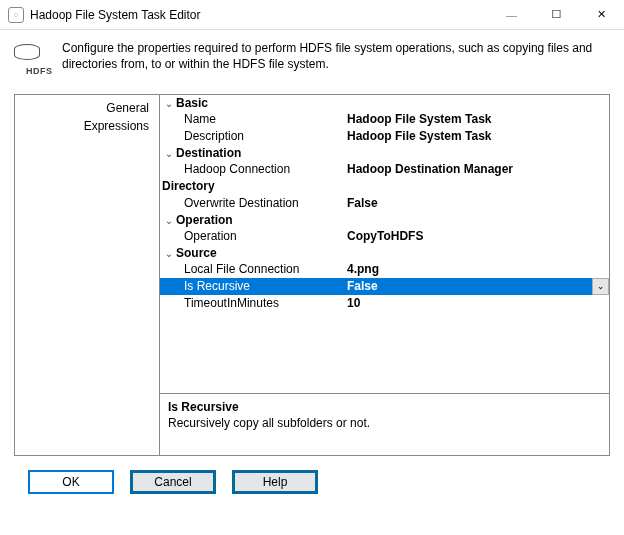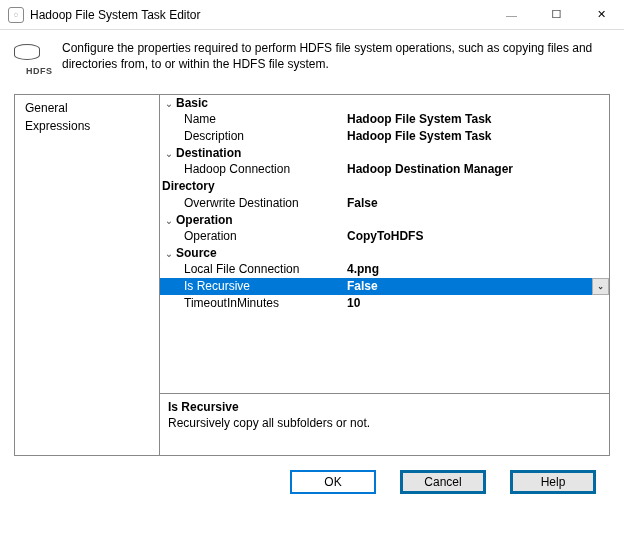--- a/index.html
+++ b/index.html
@@ -81,20 +81,21 @@
   }
   .panels {
     display: flex;
     border: 1px solid #888;
     height: 362px;
   }
   .nav {
     width: 145px;
     border-right: 1px solid #888;
     padding: 4px 0;
+    text-align: right;
   }
   .nav .nav-item {
     padding: 2px 10px;
     font-size: 12px;
     cursor: default;
   }
   .content {
     flex: 1;
     display: flex;
     flex-direction: column;
@@ -160,22 +161,21 @@
     border-top: 1px solid #888;
     padding: 6px 8px 6px 8px;
     height: 62px;
     font-size: 12px;
   }
   .help-box .hn { font-weight: bold; margin-bottom: 2px; }
 
   
   .buttons {
     display: flex;
-    justify-content: flex-end;
-    gap: 24px;
+    gap: 16px;
     padding: 14px 14px 0 14px;
   }
   .buttons button {
     width: 86px;
     height: 24px;
     font-family: inherit;
     font-size: 12px;
     background: #e5e5e5;
     border: 3px solid #0369a1;
     cursor: default;

